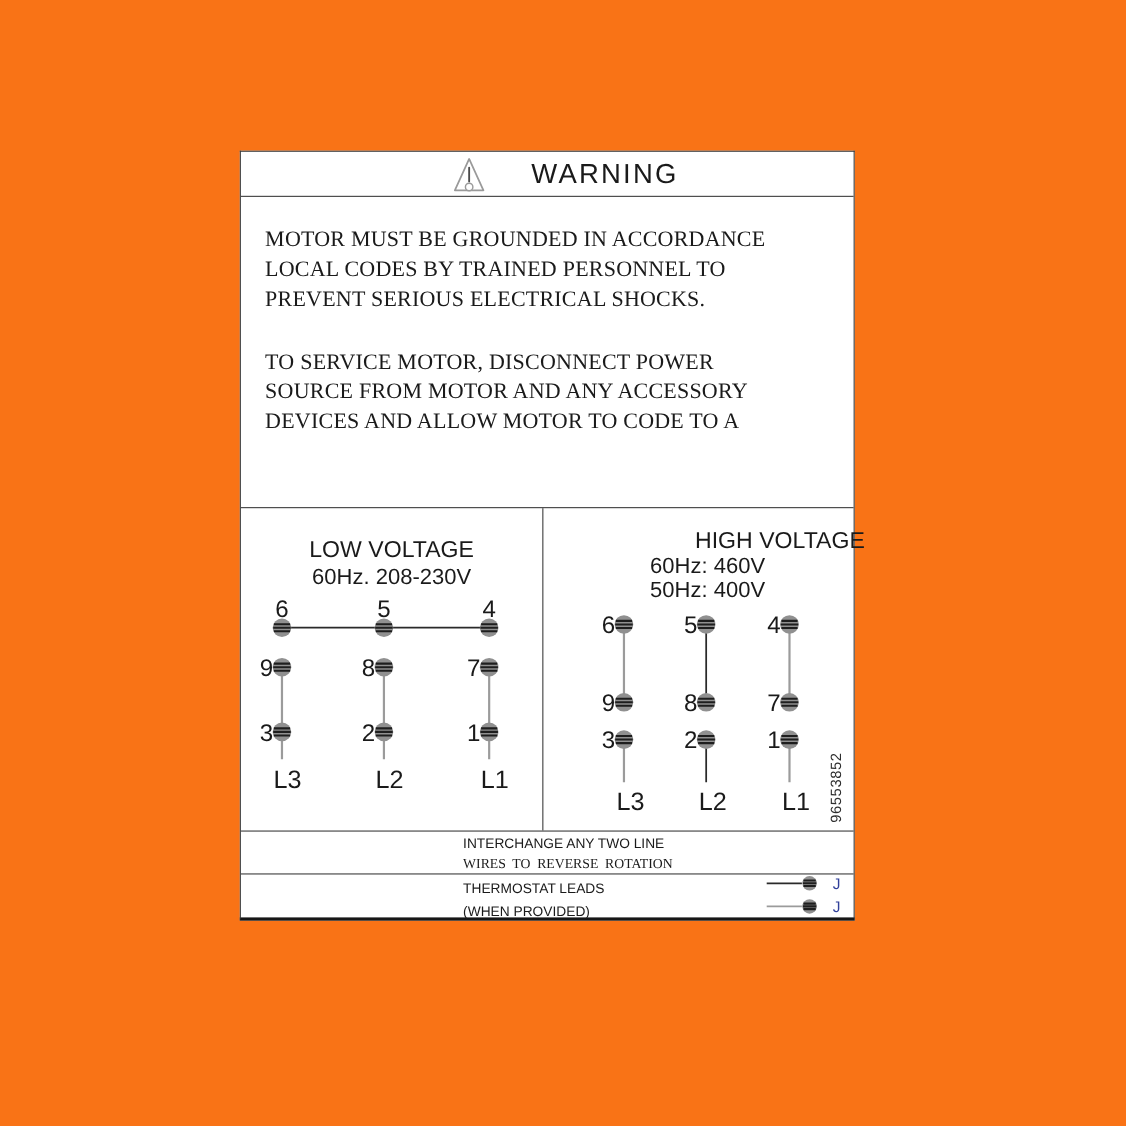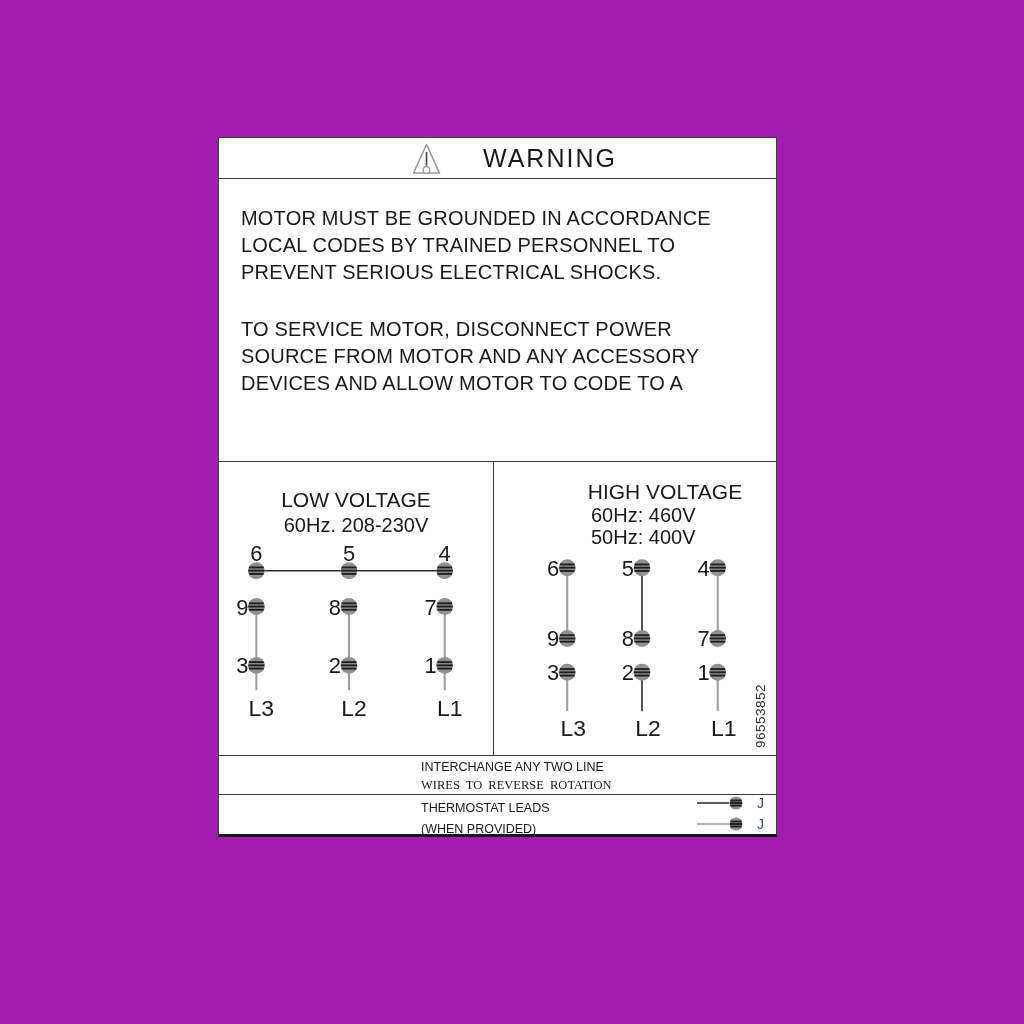--- a/index.html
+++ b/index.html
@@ -1,45 +1,45 @@
 <!DOCTYPE html>
 <html style="--c-border: #3c3c3c; --c-text: #1a1a1a; --c-tri: #9a9a9a;"><head>
 <meta charset="utf-8">
 <style>
   html,body{margin:0;padding:0;background:#ffffff;}
-  .page{position:relative;width:1024px;height:1024px;background:#a21caf;
+  .page{position:relative;width:1024px;height:1024px;background:#f97316;
         font-family:"Liberation Sans","DejaVu Sans",sans-serif;color:var(--c-text,#1a1a1a);overflow:hidden;}
   .label{position:absolute;left:218px;top:137px;width:559px;height:700px;box-sizing:border-box;
          border:1px solid var(--c-border,#3c3c3c);border-bottom:3px solid #161616;background:#fff;}
 
   
   .header{position:absolute;left:0;top:0;width:100%;height:41px;box-sizing:border-box;
           border-bottom:1px solid var(--c-border,#3c3c3c);}
   .tri{position:absolute;left:192px;top:4px;width:31px;height:34px;}
   .tri .outline{fill:#ffffff;stroke:var(--c-tri,#9a9a9a);stroke-width:1.6;stroke-linejoin:round;}
   .tri .bar{stroke:#4a4a4a;stroke-width:1.7;stroke-linecap:round;}
   .tri .dot{fill:#ffffff;stroke:var(--c-tri,#9a9a9a);stroke-width:1.3;}
   .warning-title{position:absolute;left:264px;top:0;height:41px;line-height:40px;font-size:25px;letter-spacing:2px;}
 
   
   .body{position:absolute;left:0;top:41px;width:100%;height:283px;box-sizing:border-box;
         border-bottom:1px solid var(--c-border,#3c3c3c);padding:26px 0 0 22px;}
-  .tline{font-size:20px;line-height:27px;letter-spacing:0.2px;white-space:nowrap;}
+  .tline{font-size:20px;line-height:27px;letter-spacing:0.2px;white-space:nowrap;font-family:Liberation Serif, serif;}
   .para2{margin-top:30px;}
 
   
   .diagrams{position:absolute;left:0;top:324px;width:100%;height:294px;box-sizing:border-box;
             border-bottom:1px solid var(--c-border,#3c3c3c);}
   .col{position:absolute;top:13px;height:100%;}
   .low{left:0;width:274px;}
   .high{left:274px;width:285px;}
   .vdivider{position:absolute;left:274px;top:0;width:1px;height:100%;background:var(--c-border,#3c3c3c);}
   .col-title{position:absolute;top:13px;width:100%;text-align:center;font-size:21px;white-space:nowrap;}
   .col-sub{position:absolute;top:39px;width:100%;text-align:center;font-size:20px;white-space:nowrap;}
-  .hv-title{top:5px;padding-left:59px;box-sizing:border-box;}
+  .hv-title{top:5px;padding-left:59px;box-sizing:border-box;margin-left:44px;}
   .hv-sub{left:98px;width:auto;text-align:left;}
   .hv-sub1{top:29px;}
   .hv-sub2{top:51px;}
   .diagram-svg{position:absolute;left:0;top:0;width:100%;height:100%;}
   svg text{font-family:"Liberation Sans","DejaVu Sans",sans-serif;}
   .part-number{position:absolute;left:228px;top:233px;width:80px;height:16px;line-height:16px;
                text-align:center;font-size:13.5px;letter-spacing:0.5px;color:#2e2e2e;
                transform:rotate(-90deg);}
 
   

